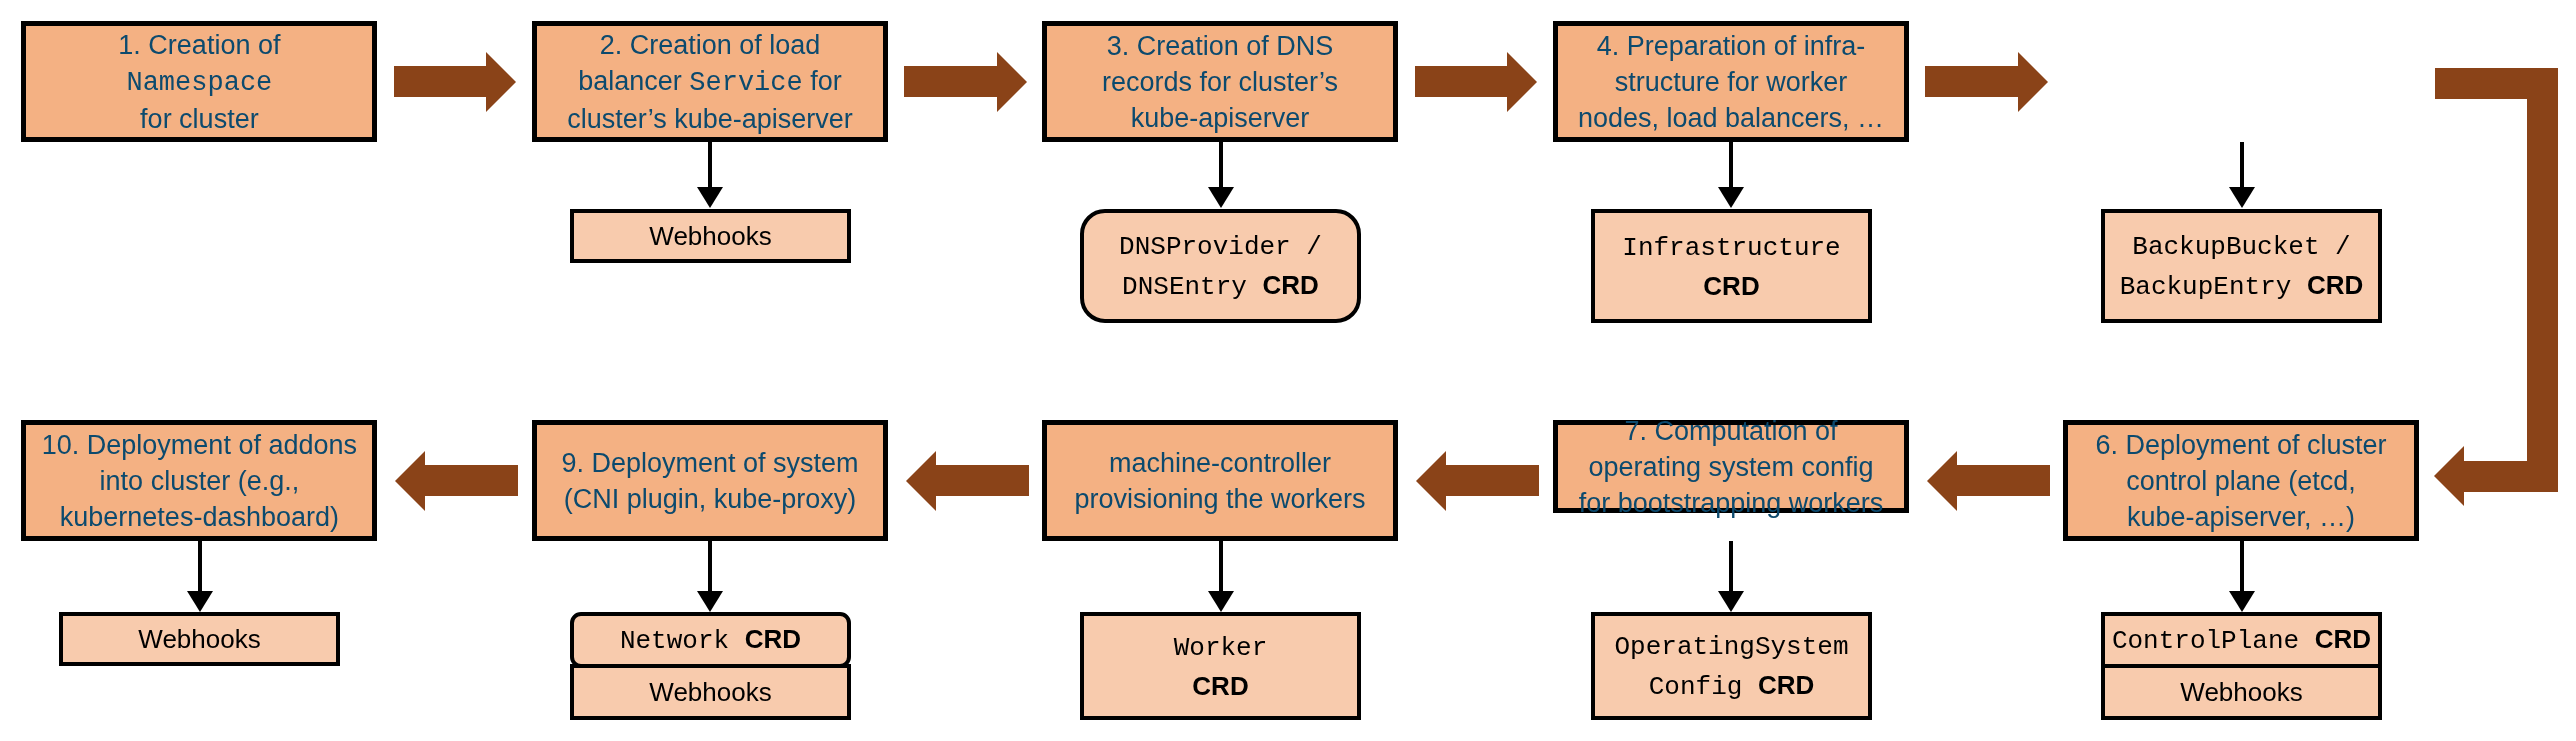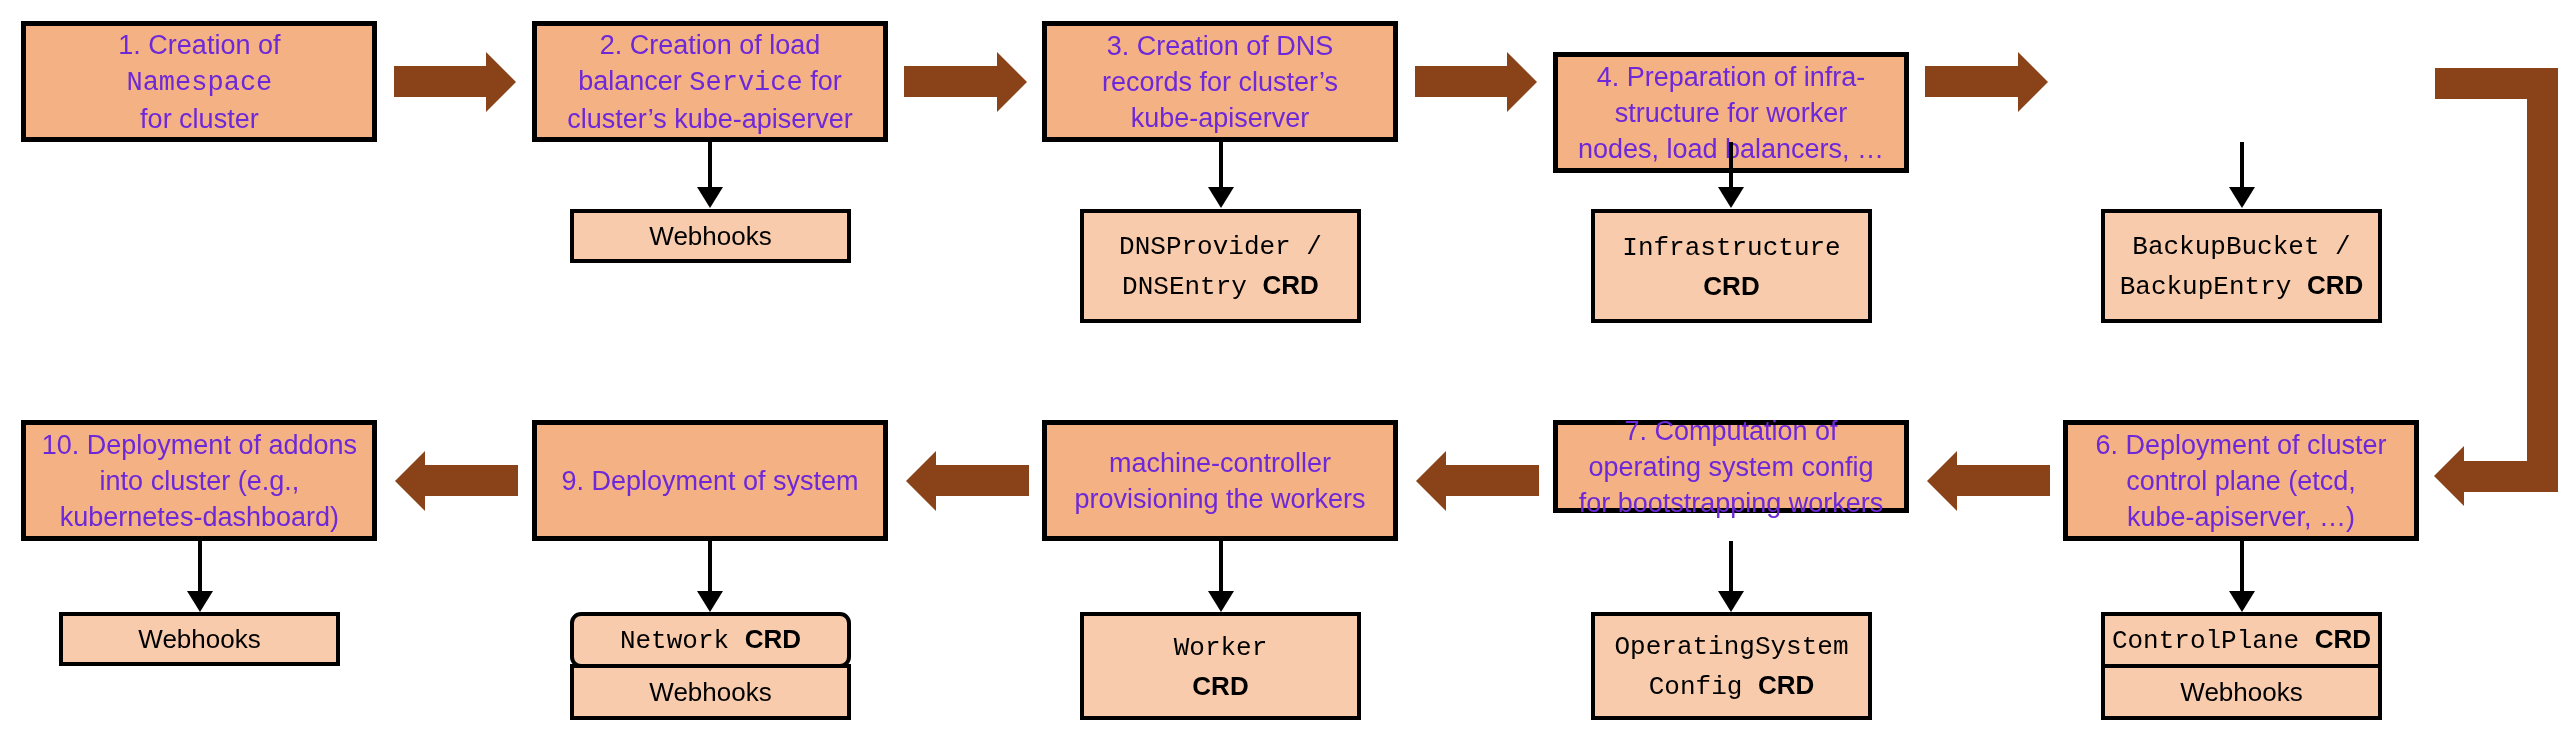--- a/index.html
+++ b/index.html
@@ -13,21 +13,21 @@
   .step-box{
     position:absolute;
     background:var(--step-fill,#F4B183);
     border:5.7px solid var(--box-border,#000);
     box-sizing:border-box;
     display:flex;align-items:center;justify-content:center;
   }
   .step-title{
     text-align:center;
     font-size:27px;line-height:36px;
-    color:#6d28d9;
+    color:#0c4a6e;
   }
   .title-line{white-space:nowrap;}
   .seg-s{font-family:"Liberation Sans",sans-serif;}
   .seg-m{font-family:"Liberation Mono","DejaVu Sans Mono",monospace;}
   .seg-b{font-family:"Liberation Sans",sans-serif;font-weight:bold;}
   .artifact-box{
     position:absolute;
     background:var(--artifact-fill,#F8CBAD);
     border:4.3px solid var(--box-border,#000);
     box-sizing:border-box;
@@ -82,25 +82,25 @@
     </div>
     <div class="step-box" style="left: 1042px; top: 21.4px; width: 356px; height: 121px;">
       <div class="step-title">
         <div class="title-line"><span class="seg-s">3. Creation of DNS</span></div>
         <div class="title-line"><span class="seg-s">records for cluster’s</span></div>
         <div class="title-line"><span class="seg-s">kube-apiserver</span></div>
       </div>
     </div>
     <div class="conn-line" style="left: 1219px; top: 142px; height: 46px;"></div>
     <div class="conn-head" style="left: 1208px; top: 187px;"></div>
-    <div class="artifact-box" style="left: 1080px; top: 209px; width: 281px; height: 114px;">
+    <div class="artifact-box" style="left: 1080px; top: 209px; width: 281px; height: 114px; border-radius: 25px;">
       <div class="artifact-line"><span class="seg-m">DNSProvider /</span></div>
       <div class="artifact-line"><span class="seg-m">DNSEntry </span><span class="seg-b">CRD</span></div>
     </div>
-    <div class="step-box" style="left: 1553px; top: 21.4px; width: 356px; height: 121px; margin-top: 31px;">
+    <div class="step-box" style="left: 1553px; top: 21.4px; width: 356px; height: 121px;">
       <div class="step-title">
         <div class="title-line"><span class="seg-s">4. Preparation of infra-</span></div>
         <div class="title-line"><span class="seg-s">structure for worker</span></div>
         <div class="title-line"><span class="seg-s">nodes, load balancers, …</span></div>
       </div>
     </div>
     <div class="conn-line" style="left: 1729px; top: 142px; height: 46px;"></div>
     <div class="conn-head" style="left: 1718px; top: 187px;"></div>
     <div class="artifact-box" style="left: 1591px; top: 209px; width: 281px; height: 114px;">
       <div class="artifact-line"><span class="seg-m">Infrastructure</span></div>
@@ -148,20 +148,21 @@
     </div>
     <div class="conn-line" style="left: 1219px; top: 541px; height: 51px;"></div>
     <div class="conn-head" style="left: 1208px; top: 591px;"></div>
     <div class="artifact-box" style="left: 1080px; top: 612px; width: 281px; height: 108px;">
       <div class="artifact-line"><span class="seg-m">Worker</span></div>
       <div class="artifact-line"><span class="seg-b">CRD</span></div>
     </div>
     <div class="step-box" style="left: 532px; top: 420px; width: 356px; height: 121px;">
       <div class="step-title">
         <div class="title-line"><span class="seg-s">9. Deployment of system</span></div>
+        <div class="title-line"><span class="seg-s">(CNI plugin, kube-proxy)</span></div>
       </div>
     </div>
     <div class="conn-line" style="left: 708px; top: 541px; height: 51px;"></div>
     <div class="conn-head" style="left: 697px; top: 591px;"></div>
     <div class="artifact-box" style="left: 570px; top: 612px; width: 281px; height: 56px; border-radius: 11px;">
       <div class="artifact-line"><span class="seg-m">Network </span><span class="seg-b">CRD</span></div>
     </div>
     <div class="artifact-box" style="left: 570px; top: 664px; width: 281px; height: 56px;">
       <div class="artifact-line"><span class="seg-s">Webhooks</span></div>
     </div>

